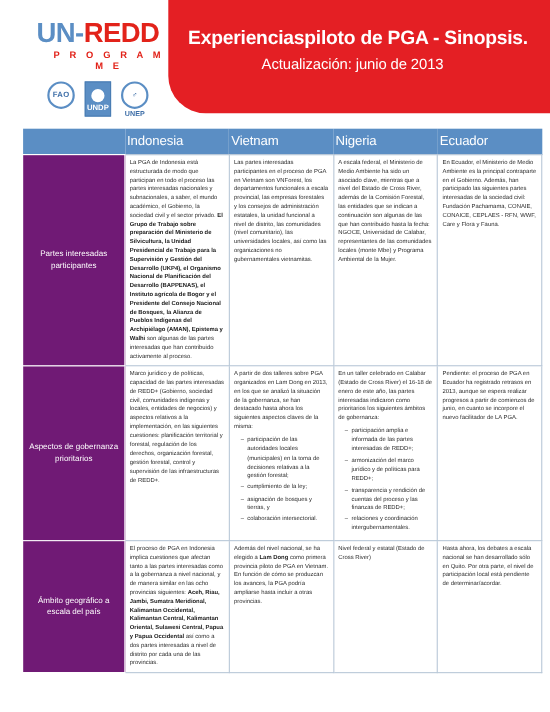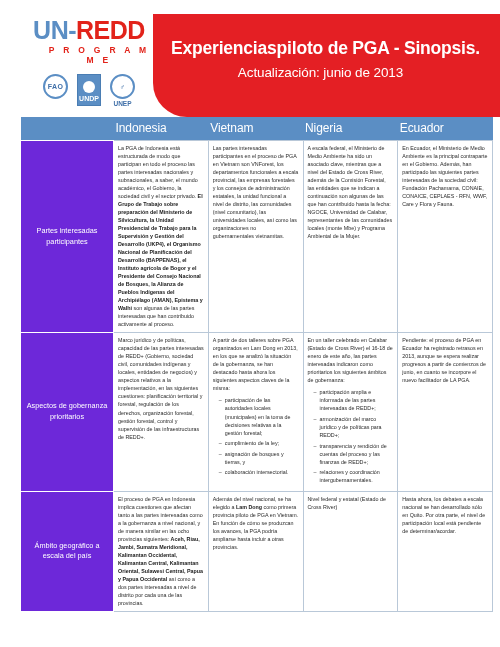--- a/index.html
+++ b/index.html
@@ -47,21 +47,20 @@
   }
   .undp-globe { width:12px; height:12px; border-radius:50%; background:#fff; margin-bottom:1px; }
   .undp-caption { font-size:3px; color:#333; text-align:center; margin-top:1px; line-height:3px; }
   .unep-label { font-size:6.5px; font-weight:bold; color:#3f6fa8; margin-top:1px; text-align:center;}
 
   .title-panel {
     position: absolute; left: 153px; top: 0; width: 347px; height: 103px;
     background: #e41f24; border-bottom-left-radius: 34px;
     padding: 24px 20px 0 18px;
     color: #ffffff;
-    margin-top: 14px;
   }
   .title-main {
     font-size: 17.5px; font-weight: bold; letter-spacing: -0.2px; line-height: 1.15;
   }
   .title-sub {
     font-size: 13.5px; margin-top: 7px; text-align: center; padding-right: 10px;
     letter-spacing: -0.1px;
   }
 
   
@@ -73,21 +72,21 @@
   table.matrix col.cN { width: 94.75px; }
 
   thead th {
     background: #5b8ec4; color: #ffffff; font-size: 12px; font-weight: normal;
     padding: 4px 2px 5px 2px; text-align: left; border: none;
     letter-spacing: -0.1px;
   }
   thead th.corner { background: #5b8ec4; }
 
   td.rowlabel {
-    background: #6d28d9; color: #ffffff; font-size: 7.3px; text-align: center;
+    background: #701a75; color: #ffffff; font-size: 7.3px; text-align: center;
     vertical-align: middle; padding: 3px; line-height: 1.45;
     border: 1px solid #ffffff;
   }
   td.cell {
     border: 1px solid #b9c8d8; vertical-align: top;
     padding: 3px 4px 4px 4px;
     font-size: 5.35px; line-height: 1.5; color: #2a2a2a; text-align: left;
   }
   td.cell p { margin: 0 0 4px 0; }
   td.cell p:last-child { margin-bottom: 0; }

